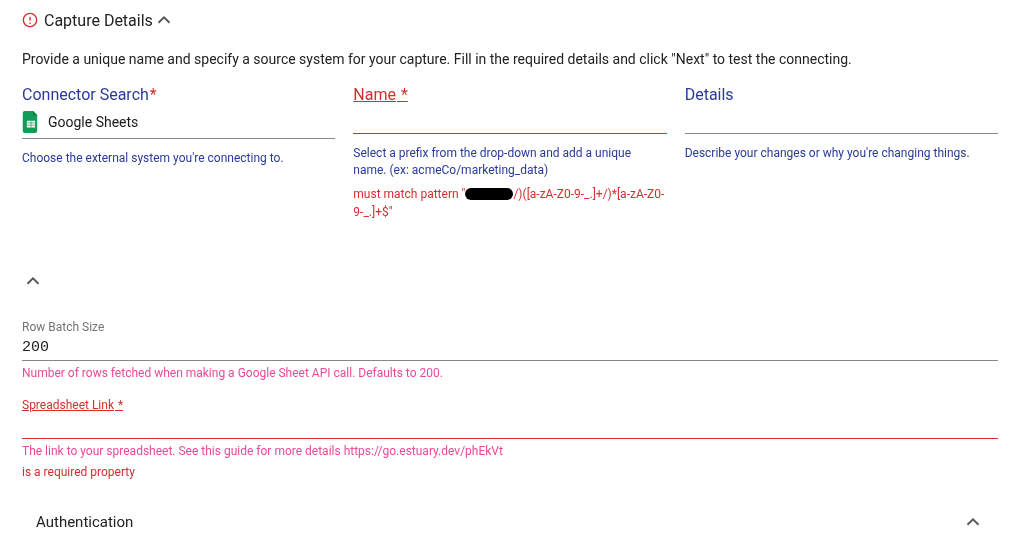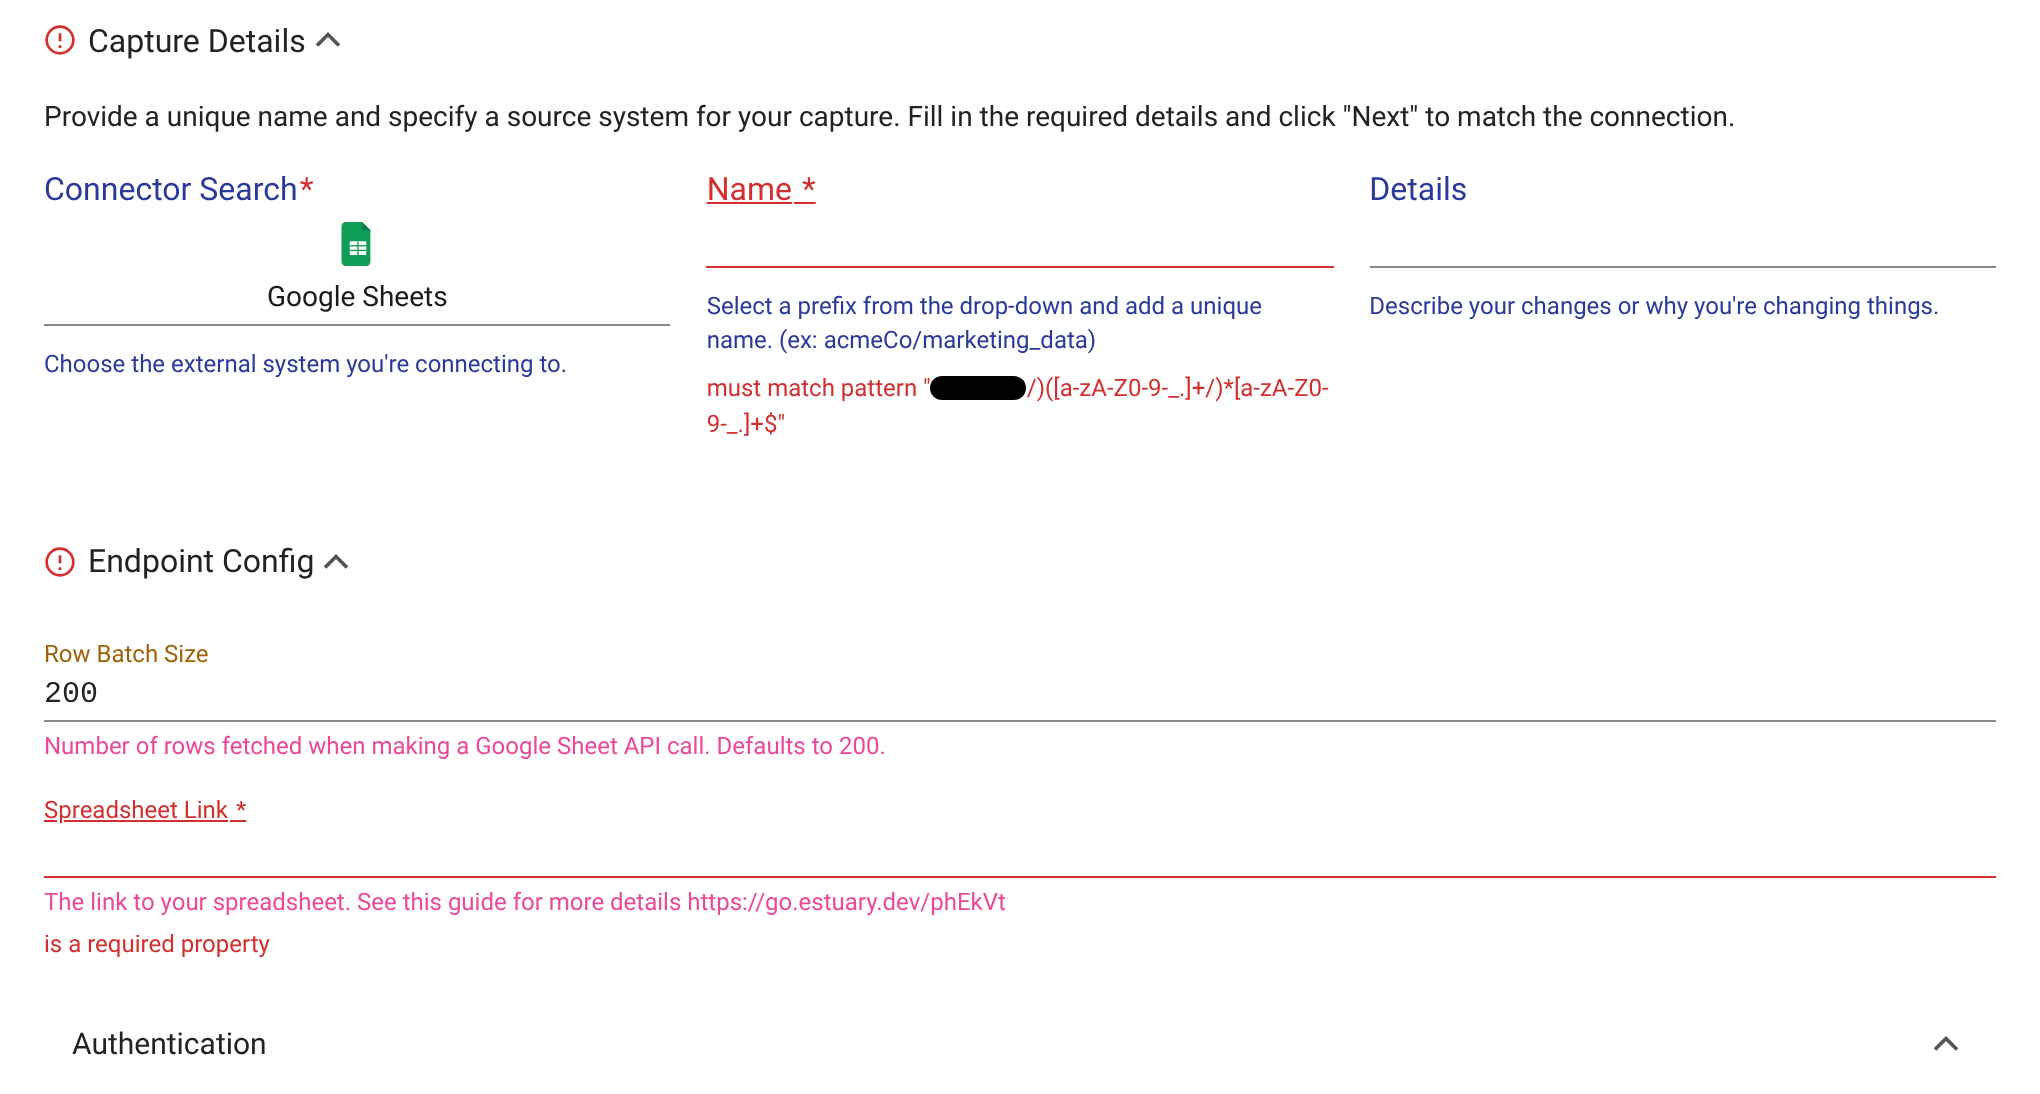--- a/index.html
+++ b/index.html
@@ -70,21 +70,20 @@
     background: transparent;
   }
   .input-line.error { border-bottom-color: #d32f2f; }
 
   .connector-value {
     display: flex;
     align-items: center;
     gap: 8px;
     border-bottom: 1px solid #888;
     padding: 3px 0 5px 0;
-    flex-direction: column;
   }
   .sheets-icon {
     width: 18px; height: 22px;
     flex: 0 0 auto;
   }
   .helper {
     font-size: 12px;
     color: #2a3a9a;
     margin-top: 11px;
     line-height: 1.45;
@@ -95,21 +94,21 @@
     margin-top: 5px;
     line-height: 1.5;
   }
 
   .section-gap { height: 46px; }
 
   
   .ep-field { margin-bottom: 18px; }
   .ep-label {
     font-size: 12px;
-    color: #a16207;
+    color: #737373;
     margin-bottom: 2px;
   }
   .ep-label.error { color: #d32f2f; text-decoration: underline; }
   .ep-input {
     border: none;
     border-bottom: 1px solid #888;
     width: 100%;
     font-size: 15px;
     padding: 3px 0 4px 0;
     outline: none;
@@ -171,21 +170,21 @@
           <line x1="12" y1="7" x2="12" y2="13"></line>
           <circle cx="12" cy="17" r="1.2" fill="currentColor" stroke="none"></circle>
       </svg>
       <span class="section-title">Capture Details</span>
     </div>
     <svg class="chevron" viewBox="0 0 24 24" fill="none" stroke="currentColor" stroke-width="2">
         <polyline points="6 15 12 9 18 15"></polyline>
       </svg>
   </div>
 
-  <div class="description">Provide a unique name and specify a source system for your capture. Fill in the required details and click "Next" to match the connection.</div>
+  <div class="description">Provide a unique name and specify a source system for your capture. Fill in the required details and click "Next" to test the connecting.</div>
 
   <div class="fields-row">
 
     <div class="field-col">
       <div class="field-label">
         <span>Connector Search</span><span class="req">*</span>
       </div>
       <div class="connector-value">
         <svg class="sheets-icon" viewBox="0 0 48 64">
           <path d="M6 0 h24 l12 12 v46 a6 6 0 0 1 -6 6 H6 a6 6 0 0 1 -6 -6 V6 a6 6 0 0 1 6 -6 z" fill="#0f9d58"></path>
@@ -214,28 +213,20 @@
     <div class="field-col">
       <div class="field-label">Details</div>
       <input class="input-line" value="" style="">
       <div class="helper">Describe your changes or why you're changing things.</div>
     </div>
   </div>
 
   <div class="section-gap"></div>
 
   <div class="section-header">
-    <div class="section-header-left">
-      <svg class="alert-icon" viewBox="0 0 24 24" fill="none" stroke="currentColor" stroke-width="2">
-        <circle cx="12" cy="12" r="10"></circle>
-          <line x1="12" y1="7" x2="12" y2="13"></line>
-          <circle cx="12" cy="17" r="1.2" fill="currentColor" stroke="none"></circle>
-      </svg>
-      <span class="section-title">Endpoint Config</span>
-    </div>
     <svg class="chevron" viewBox="0 0 24 24" fill="none" stroke="currentColor" stroke-width="2">
         <polyline points="6 15 12 9 18 15"></polyline>
       </svg>
   </div>
 
   <div style="height:22px"></div>
 
   <div class="ep-field">
     <div class="ep-label">Row Batch Size</div>
     <input class="ep-input" value="200" style="">

